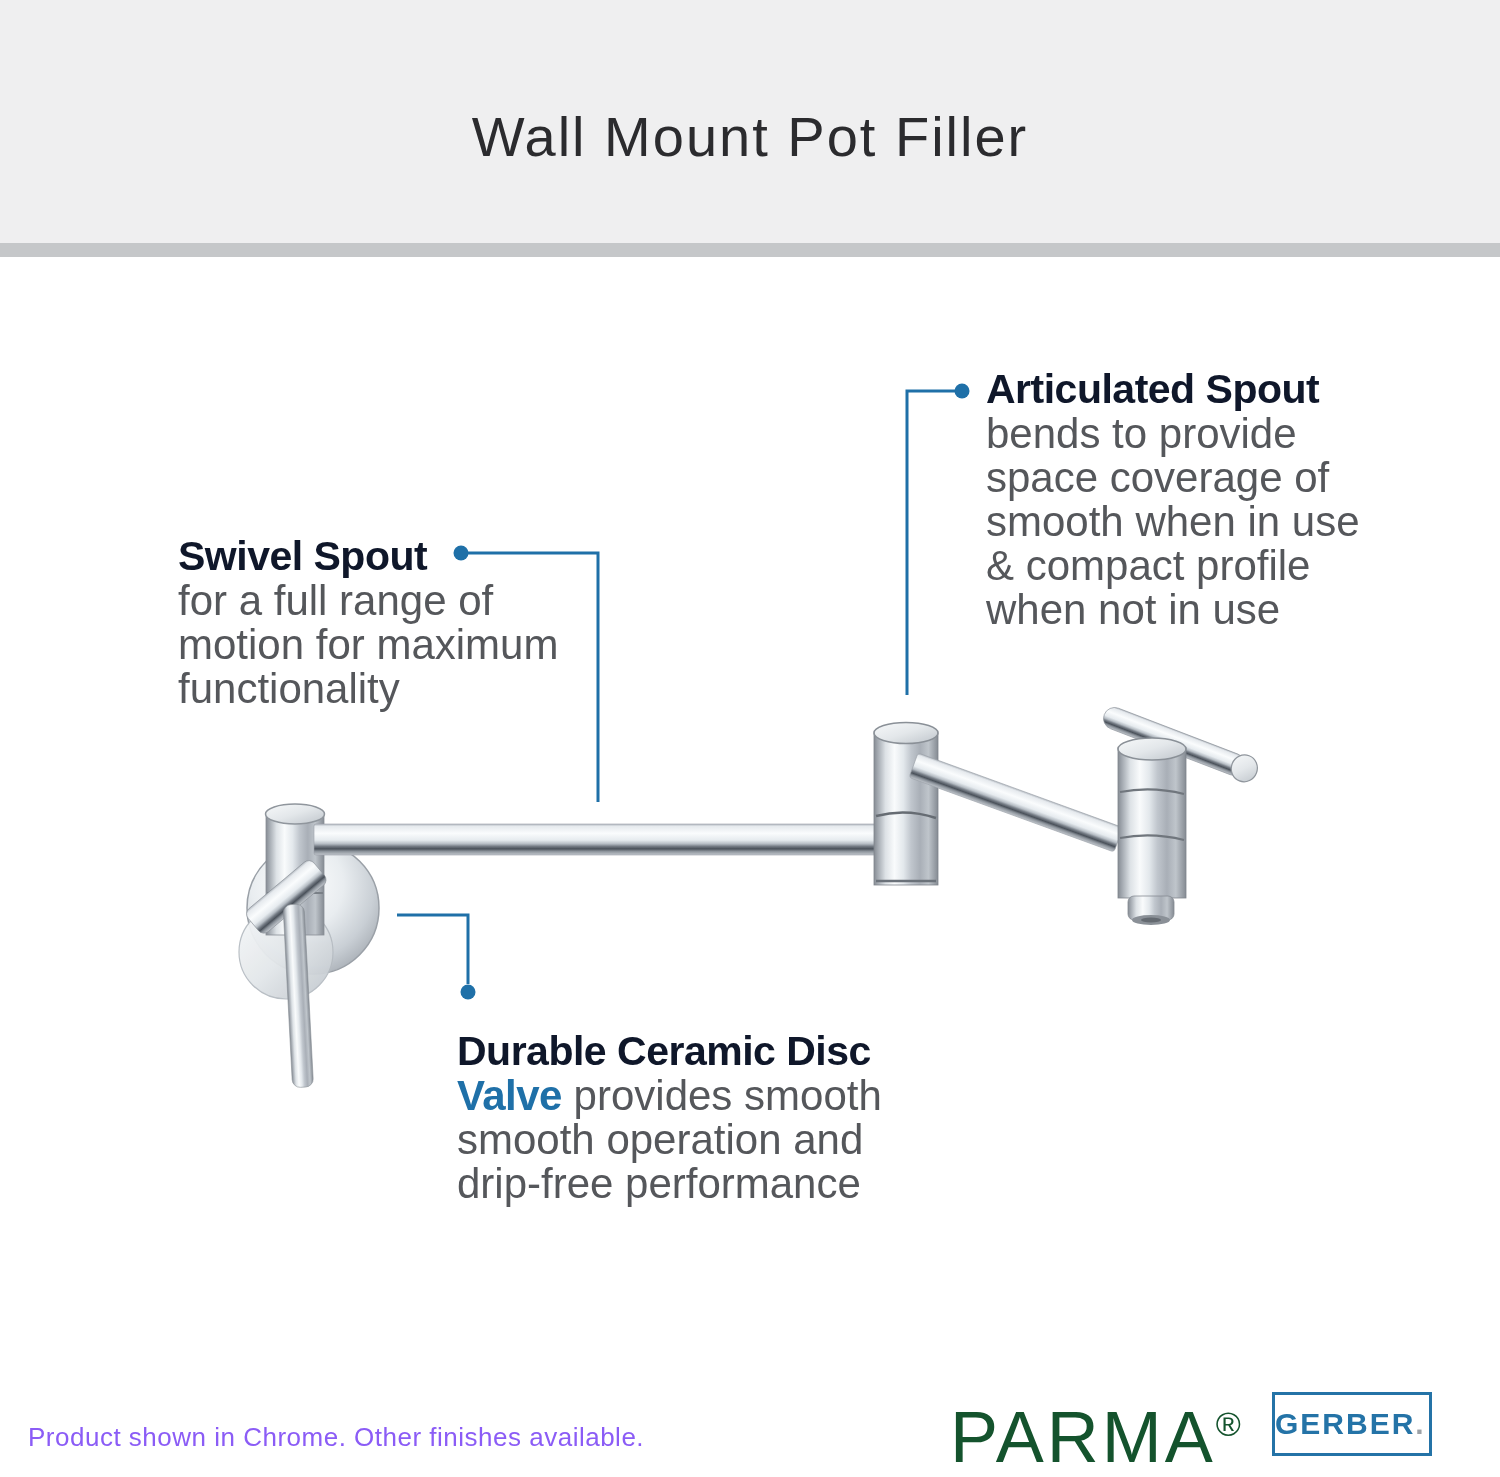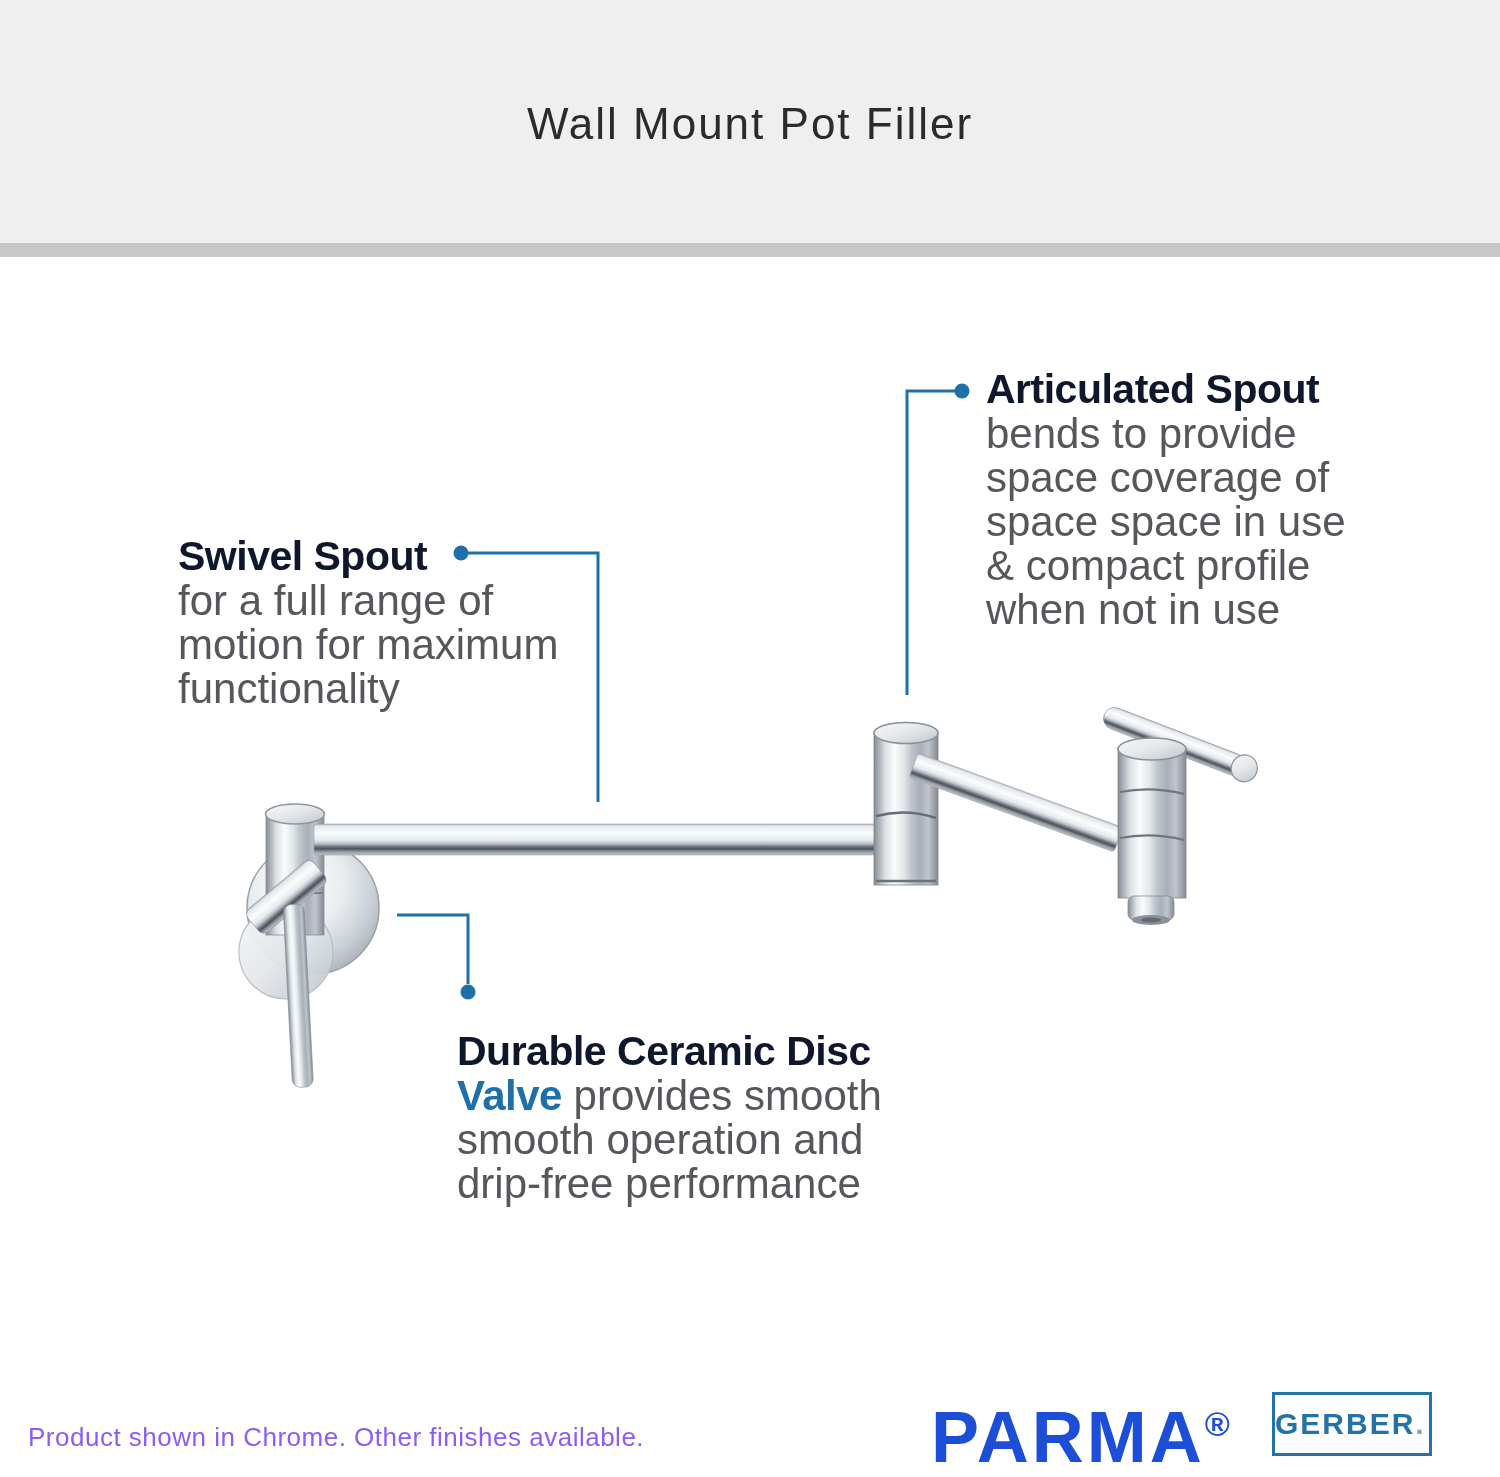--- a/index.html
+++ b/index.html
@@ -4,34 +4,34 @@
 <style>
   html,body{margin:0;padding:0;background:#fff;}
   #stage{
     position:relative;width:1500px;height:1477px;background:#ffffff;overflow:hidden;
     font-family:"Liberation Sans", sans-serif;
   }
   
   .band{position:absolute;left:0;top:0;width:1500px;height:243px;background:#EFEFF0;}
   .band-edge{position:absolute;left:0;top:243px;width:1500px;height:14px;background:#C5C7C9;}
   .title{
-    position:absolute;left:0;top:93px;width:1500px;text-align:center;
-    font-size:44px;line-height:62px;color:#2B2B2E;letter-spacing:2px;font-weight:400;
+    position:absolute;left:0;top:106px;width:1500px;text-align:center;
+    font-size:56px;line-height:62px;color:#2B2B2E;letter-spacing:2px;font-weight:400;
   }
   
   .callout{position:absolute;color:#55575B;font-size:42px;line-height:44px;letter-spacing:0;}
   .callout .hd{color:#0f172a;font-weight:bold;font-size:41px;letter-spacing:-0.5px;line-height:46px;}
   .callout .ln{white-space:nowrap;}
   .co-articulated{left:986px;top:366px;}
   .co-swivel{left:178px;top:533px;}
   .co-valve{left:457px;top:1016px;margin-top:12px;}
   .inline-hd{color:#1F70A8;font-weight:bold;letter-spacing:-0.5px;}
   
   .finish-note{position:absolute;left:28px;top:1422px;font-size:26px;line-height:30px;color:#8b5cf6;letter-spacing:0.5px;}
-  .brand{position:absolute;left:931px;top:1386px;color:#1d4ed8;font-size:72px;line-height:76px;letter-spacing:3px;font-weight:700;white-space:nowrap;}
+  .brand{position:absolute;left:950px;top:1386px;color:#14532d;font-size:72px;line-height:76px;letter-spacing:3px;font-weight:400;white-space:nowrap;}
   .brand .reg{font-size:34px;vertical-align:26px;letter-spacing:0;}
   .gerber-box{
     position:absolute;left:1272px;top:1392px;width:154px;height:58px;border:3px solid #2473A7;
     display:flex;align-items:center;justify-content:flex-start;
     color:#2473A7;font-weight:bold;font-size:30px;letter-spacing:2px;white-space:nowrap;
   }
   .gerber-box .dot{color:#9CA1A6;}
   svg{position:absolute;left:0;top:0;}
 </style>
 </head>
@@ -135,21 +135,21 @@
       <circle cx="962" cy="391" r="7.5"></circle>
       <circle cx="461" cy="553" r="7.5"></circle>
       <circle cx="468" cy="992" r="7.5"></circle>
     </g>
   </svg>
 
   <div class="callout co-articulated">
     <div class="hd">Articulated Spout</div>
     <div class="ln">bends to provide</div>
     <div class="ln">space coverage of</div>
-    <div class="ln">space space in use</div>
+    <div class="ln">smooth when in use</div>
     <div class="ln">&amp; compact profile</div>
     <div class="ln">when not in use</div>
   </div>
 
   <div class="callout co-swivel">
     <div class="hd">Swivel Spout</div>
     <div class="ln">for a full range of</div>
     <div class="ln">motion for maximum</div>
     <div class="ln">functionality</div>
   </div>

